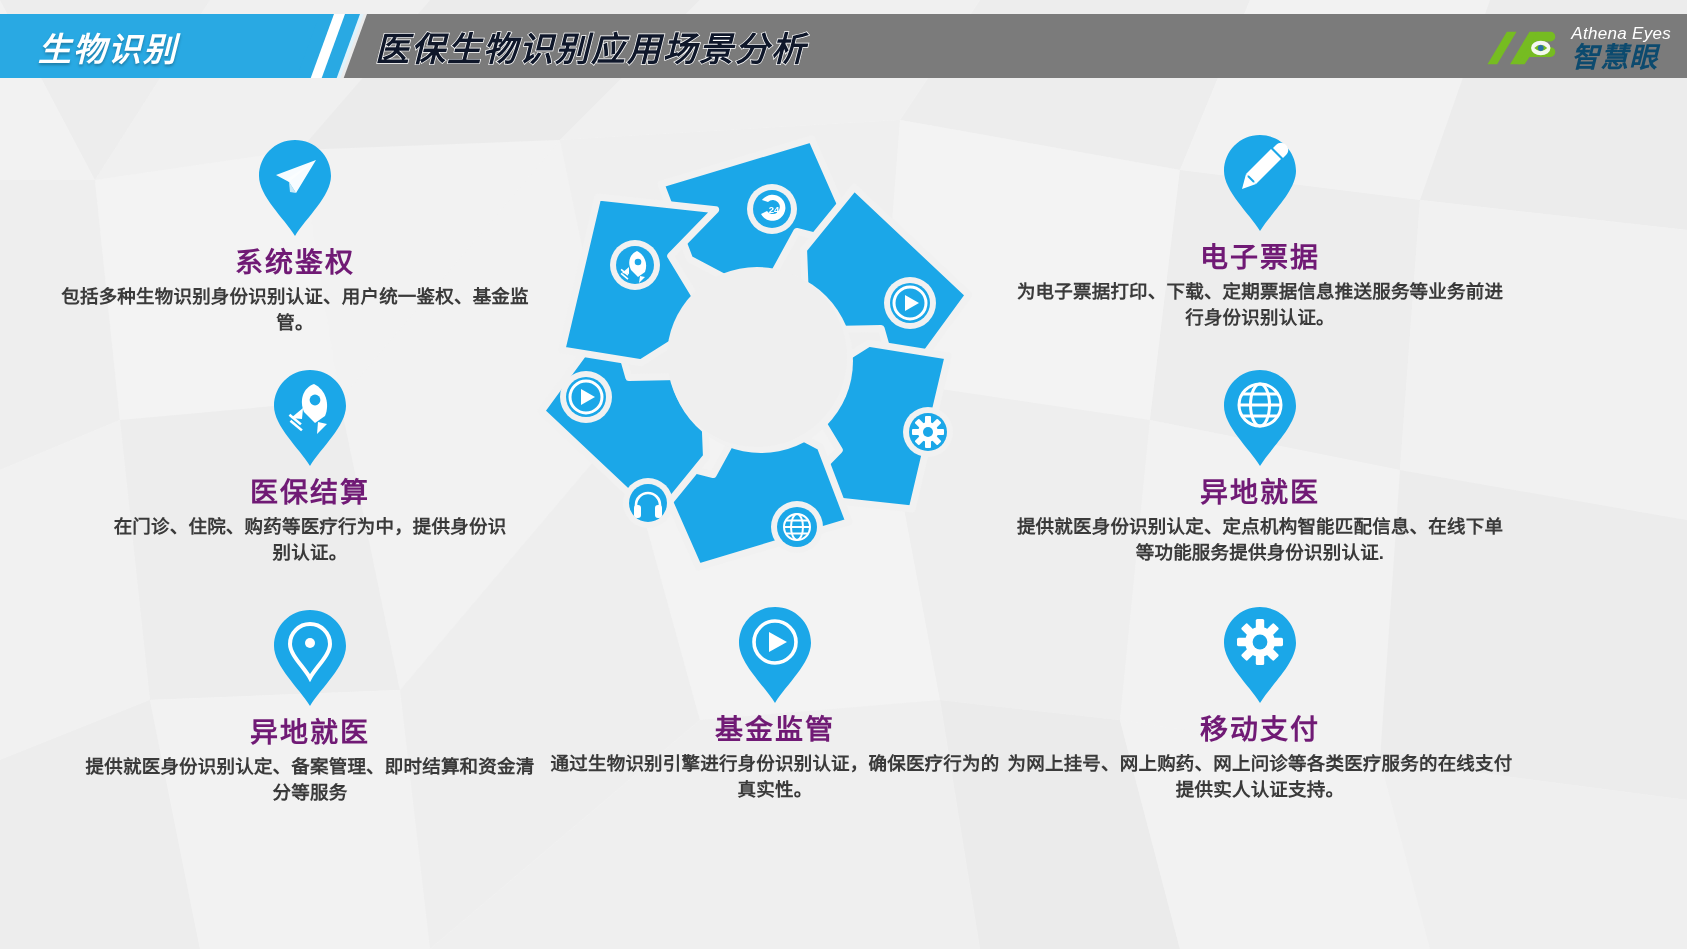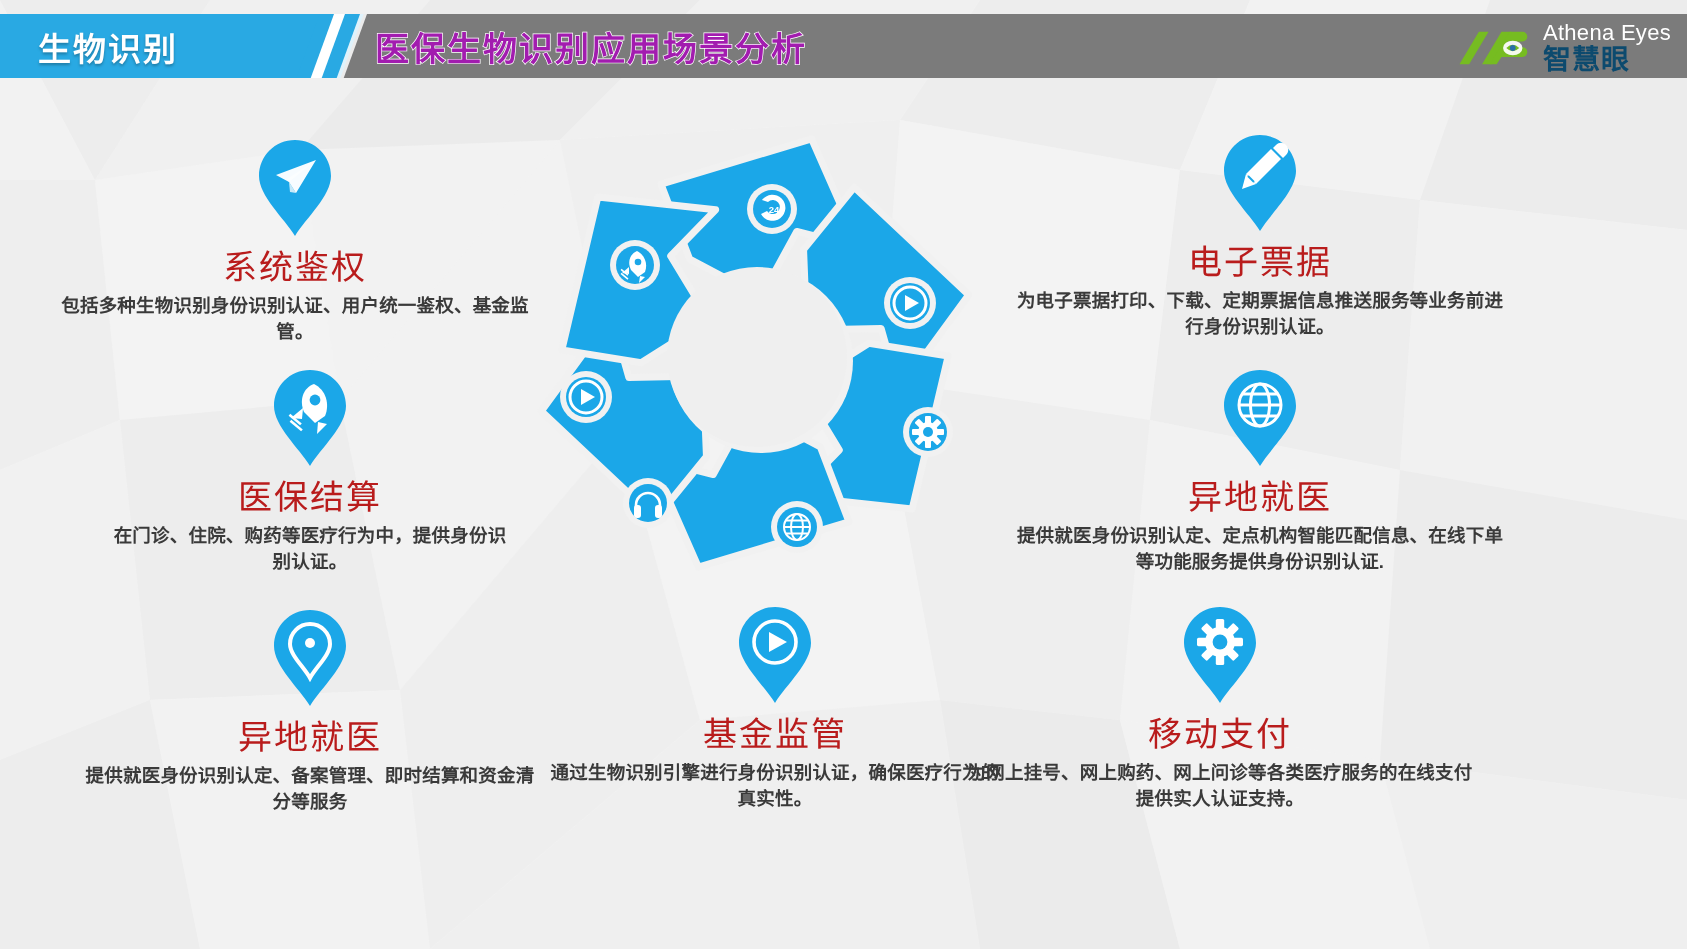--- a/index.html
+++ b/index.html
@@ -9,21 +9,21 @@
     font-family:"Liberation Sans","DejaVu Sans",sans-serif;
     background:#f2f2f2;
     position:relative;
   }
 
   
   #slide{position:absolute;inset:0;width:1687px;height:949px;background:#f1f1f1;overflow:hidden;}
   #bgpoly{position:absolute;inset:0;width:1687px;height:949px;}
 
   
-  .header{position:absolute;left:0;top:14px;width:1687px;height:64px;}
+  .header{position:absolute;left:0;top:14px;width:1687px;height:64px;font-style:italic;}
   .hdr-gray{
     position:absolute;left:318px;top:0;width:1369px;height:64px;
     background:#7b7b7b;
   }
   .hdr-gray:before{
     content:"";position:absolute;left:-30px;top:0;width:40px;height:64px;
     background:#7b7b7b;
     transform:skewX(-20deg);
   }
   .hdr-blue{
@@ -35,64 +35,64 @@
     background:#29a9e3;transform:skewX(-20deg);
   }
   .hdr-blue .tag-text{
     position:absolute;left:38px;top:9px;
     font-size:33px;font-weight:bold;color:#ffffff;letter-spacing:2px;
     text-shadow:0 2px 3px rgba(0,0,0,.28);
   }
   .hdr-title{
     position:absolute;left:375px;top:8px;
     font-size:34px;font-weight:bold;letter-spacing:2px;
-    color:#a21caf;
+    color:#0f172a;
     -webkit-text-stroke:1.4px #ffffff;
     paint-order:stroke fill;
   }
   .hdr-slash{
     position:absolute;left:300px;top:0;width:90px;height:64px;
     overflow:hidden;
   }
   .hdr-slash i{
     position:absolute;top:-6px;width:11px;height:78px;background:#ffffff;
     transform:skewX(-20deg);display:block;
   }
   .hdr-slash i.a{left:22px;}
   .hdr-slash i.b{left:48px;width:7px;opacity:.85;}
 
   
   .logo{position:absolute;right:16px;top:6px;height:56px;display:flex;align-items:center;gap:7px;}
   .logo-mark{width:82px;height:42px;}
   .logo-words{display:flex;flex-direction:column;line-height:1;}
-  .logo-en{font-size:22px;color:#ffffff;letter-spacing:.3px;font-family:"Liberation Sans",sans-serif;}
+  .logo-en{font-size:17px;color:#ffffff;letter-spacing:.3px;font-family:"Liberation Sans",sans-serif;}
   .logo-cn{font-size:28px;color:#0c4a6e;font-weight:bold;letter-spacing:1px;margin-top:2px;}
 
   
   .wheel{position:absolute;left:520px;top:125px;width:470px;height:465px;}
 
   
   .card{position:absolute;text-align:center;}
   .pin{margin:0 auto;display:block;}
   .card h3{
     margin:2px 0 4px 0;
-    font-size:34px;font-weight:normal;color:#b91c1c;letter-spacing:2px;
+    font-size:28px;font-weight:bold;color:#701a75;letter-spacing:2px;
   }
   .card p{
     margin:0;font-size:18.5px;font-weight:bold;line-height:1.42;color:#3a3a3a;
     letter-spacing:.2px;
   }
 
   
   #card-0{left:60px;top:138px;width:470px;}
   #card-1{left:110px;top:368px;width:400px;}
   #card-2{left:80px;top:608px;width:460px;}
   #card-3{left:1010px;top:133px;width:500px;}
   #card-4{left:1010px;top:368px;width:500px;}
-  #card-5{left:960px;top:605px;width:520px;}
+  #card-5{left:1000px;top:605px;width:520px;}
   #card-6{left:545px;top:605px;width:460px;}
 </style>
 </head>
 <body>
 
 <div id="slide">
 
   <svg id="bgpoly" viewBox="0 0 1687 949" preserveAspectRatio="none">
     <rect width="1687" height="949" fill="#f2f2f2"></rect>
     <g opacity="0.55">

